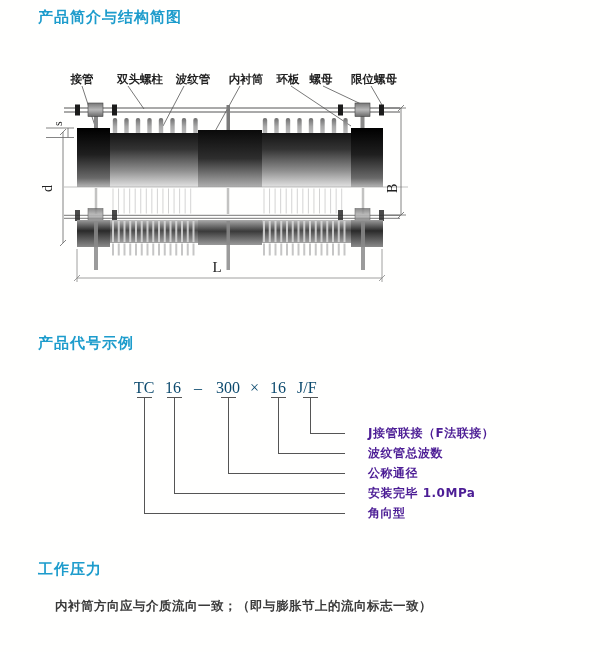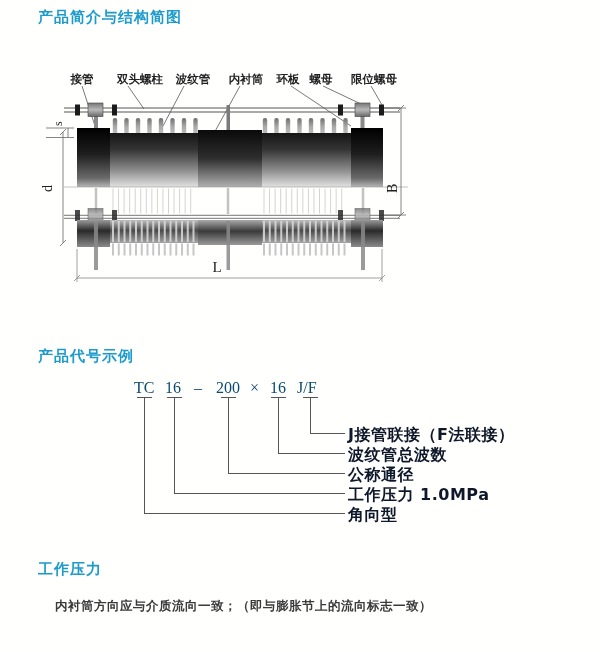--- a/index.html
+++ b/index.html
@@ -7,39 +7,39 @@
     width:600px;height:652px;position:relative;overflow:hidden;
     background:#fffffe;
     font-family:"DejaVu Sans","Liberation Sans",sans-serif;
   }
   .page{position:absolute;left:0;top:0;width:530px;height:652px;}
   .section-heading{
     position:absolute;left:38px;
     font-size:15px;font-weight:bold;color:#1d9ccc;letter-spacing:1px;
   }
   #heading-intro{top:8px;}
-  #heading-code{top:347px;}
+  #heading-code{top:334px;}
   #heading-install{top:560px;}
 
   #diagram-svg{position:absolute;left:0;top:60px;}
 
   
   .code-token{
     position:absolute;top:379px;
     font-family:"Liberation Serif","DejaVu Serif",serif;
     font-size:16px;color:#0c4a6e;
   }
   .code-tick{position:absolute;top:397px;width:15px;height:1px;background:#555;}
   .code-connector{
     position:absolute;top:398px;
     border-left:1px solid #555;border-bottom:1px solid #555;
   }
   .code-legend-label{
-    position:absolute;left:348px;
-    font-size:16px;font-weight:bold;color:#0f172a;white-space:nowrap;letter-spacing:.5px;
+    position:absolute;left:368px;
+    font-size:12px;font-weight:bold;color:#4c1d95;white-space:nowrap;letter-spacing:.5px;
   }
   .install-line{
     position:absolute;left:55px;
     font-size:12.5px;font-weight:bold;color:#3a3a3a;white-space:nowrap;letter-spacing:.5px;
   }
   #install-line-0{top:598px;}
   #install-line-1{top:620px;}
 </style>
 </head>
 <body>
@@ -322,21 +322,21 @@
     </g>
     <text x="217" y="212" text-anchor="middle" font-family="'Liberation Serif','DejaVu Serif',serif" font-size="15" fill="#222">L</text>
   </svg>
 
   <div class="section-heading" id="heading-code">产品代号示例</div>
 
   <div>
     <span class="code-token" style="left:134px">TC</span>
     <span class="code-token" style="left:165px">16</span>
     <span class="code-token" style="left:194px">–</span>
-    <span class="code-token" style="left:216px">200</span>
+    <span class="code-token" style="left:216px">300</span>
     <span class="code-token" style="left:250px">×</span>
     <span class="code-token" style="left:270px">16</span>
     <span class="code-token" style="left:297px">J/F</span>
   </div>
 
   <div>
     <div class="code-tick" style="left:136.5px"></div>
     <div class="code-tick" style="left:166.5px"></div>
     <div class="code-tick" style="left:220.5px"></div>
     <div class="code-tick" style="left:270.5px"></div>
@@ -348,21 +348,21 @@
     <div class="code-connector" style="left:278px;width:66px;height:55px"></div>
     <div class="code-connector" style="left:228px;width:116px;height:75px"></div>
     <div class="code-connector" style="left:174px;width:170px;height:95px"></div>
     <div class="code-connector" style="left:144px;width:200px;height:115px"></div>
   </div>
 
   <div>
     <div class="code-legend-label" style="top:425px">J接管联接（F法联接）</div>
     <div class="code-legend-label" style="top:445px">波纹管总波数</div>
     <div class="code-legend-label" style="top:465px">公称通径</div>
-    <div class="code-legend-label" style="top:485px">工作压力 1.0MPa</div>
+    <div class="code-legend-label" style="top:485px">安装完毕 1.0MPa</div>
     <div class="code-legend-label" style="top:505px">角向型</div>
   </div>
 
   <div class="section-heading" id="heading-install">工作压力</div>
 
   <div class="install-line" id="install-line-0">内衬筒方向应与介质流向一致；（即与膨胀节上的流向标志一致）</div>
 
 </div>
 
 </body></html>

